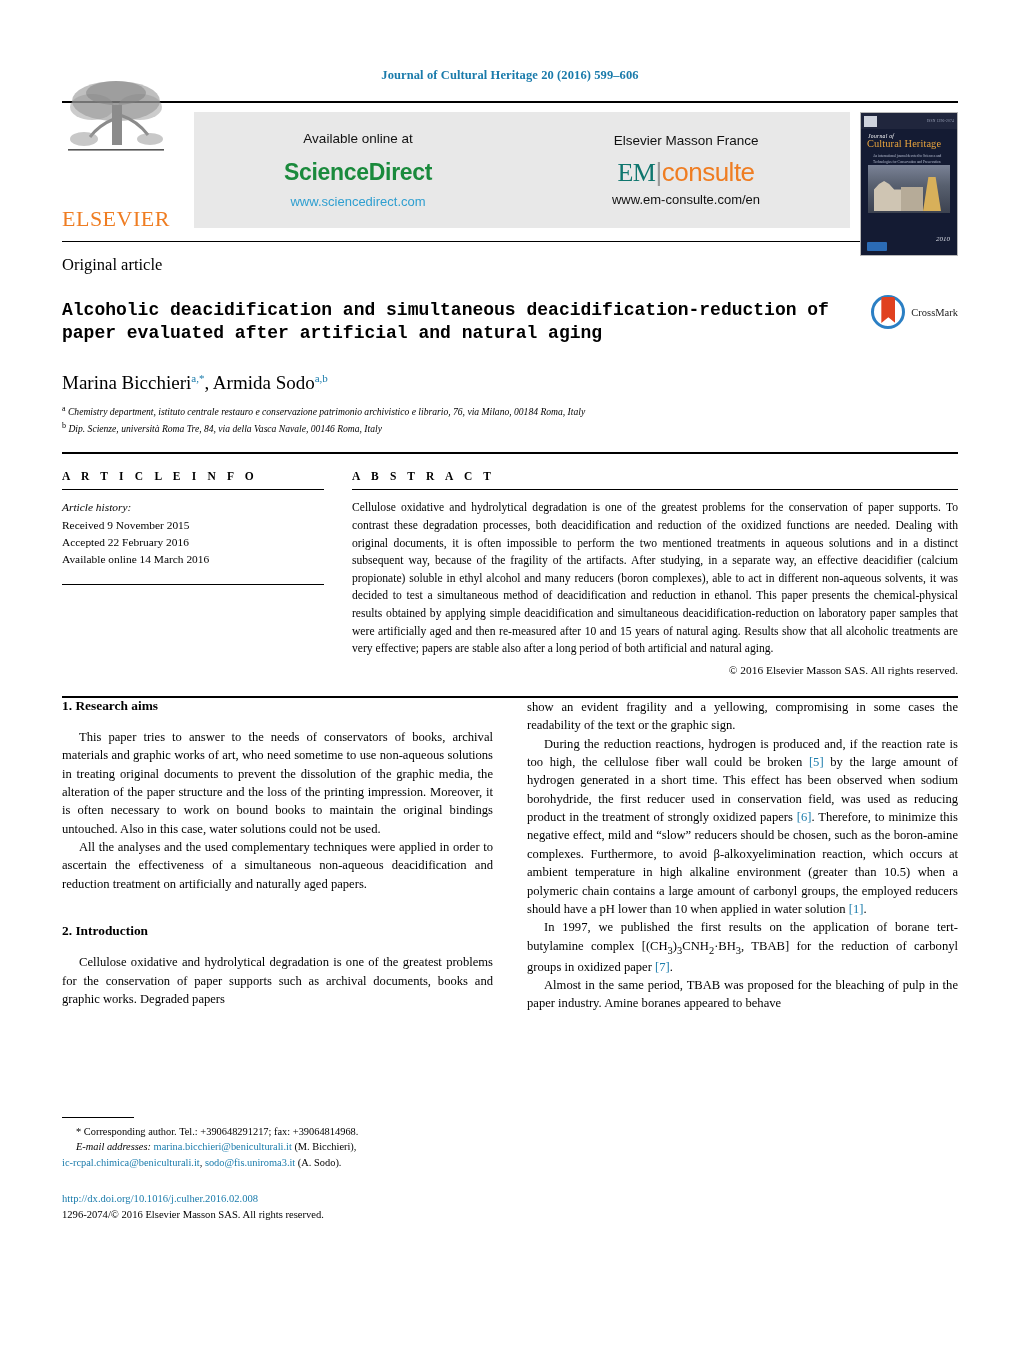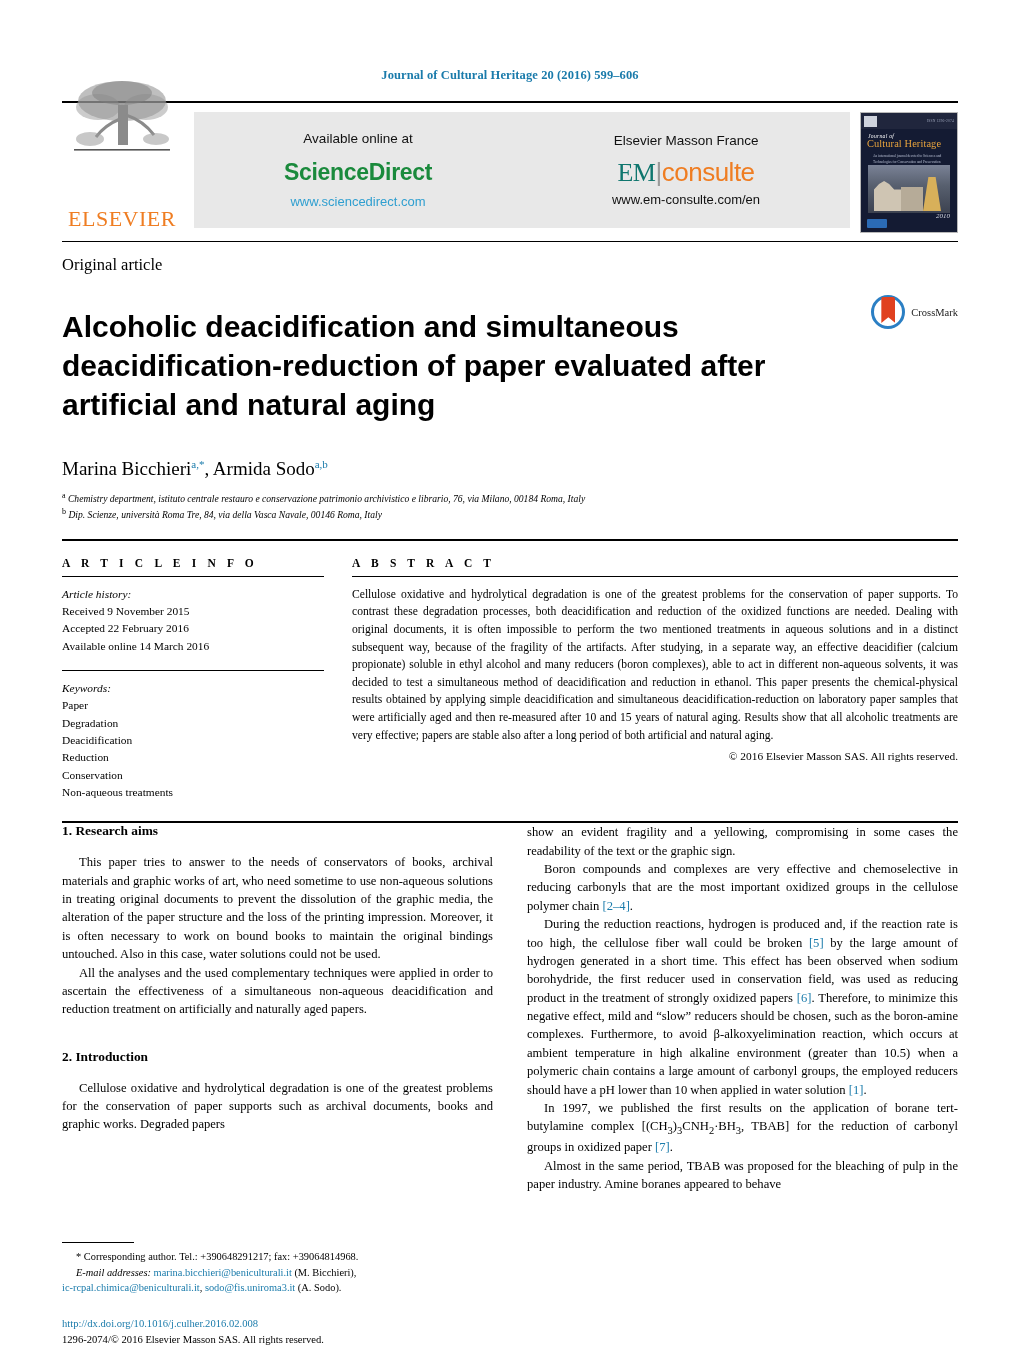--- a/index.html
+++ b/index.html
@@ -40,21 +40,21 @@
     padding-top: 9px;
     display: flex;
     align-items: stretch;
     height: 118px;
   }
   .elsevier-logo {
     width: 120px;
     flex: 0 0 120px;
     display: flex;
     flex-direction: column;
-    align-items: center;
+    align-items: flex-start;
     justify-content: flex-end;
     gap: 44px;
   }
   .tree-wrap { width: 108px; height: 88px; }
   .elsevier-word {
     font-family: "Liberation Serif", serif;
     color: #ef7d22;
     font-size: 22px;
     letter-spacing: 0.5px;
     line-height: 1;
@@ -96,21 +96,21 @@
     line-height: 1;
   }
   .em-em { color: #0f766e; font-family: "Liberation Serif", serif; }
   .em-bar { color: #9a9a9a; font-weight: 300; }
   .em-consulte { color: #ef7d22; font-family: "Liberation Sans", sans-serif; }
   .banner-url-dark { font-size: 13px; color: #111; }
 
   .cover-thumb {
     flex: 0 0 98px;
     width: 98px;
-    height: 121px;
+    height: 144px;
     position: relative;
     background: #141b33;
     border: 1px solid #b9b9b9;
     box-sizing: border-box;
     overflow: hidden;
   }
   .cover-topbar {
     height: 16px;
     background: #20263d;
     display: flex;
@@ -187,23 +187,23 @@
     margin: 13px 0 0 0;
     font-family: "Liberation Serif", serif;
   }
   .title-row {
     display: flex;
     align-items: flex-start;
     margin-top: 12px;
   }
   .title {
     flex: 1;
-    font-size: 30px;
+    font-size: 18px;
     line-height: 1.3;
-    font-family: Liberation Sans, sans-serif;
+    font-family: Liberation Mono, monospace;
     padding-right: 14px;
   }
   .crossmark {
     flex: 0 0 86px;
     display: flex;
     align-items: center;
     gap: 6px;
     padding-top: 8px;
   }
   .cm-mark {
@@ -410,29 +410,20 @@
       <div class="sec-label">A R T I C L E   I N F O</div>
       <div class="sec-rule"></div>
       <div class="info-block">
         <div class="it">Article history:</div>
         <div>Received 9 November 2015</div>
         <div>Accepted 22 February 2016</div>
         <div>Available online 14 March 2016</div>
       </div>
       <div class="info-gap"></div>
       <div class="sec-rule"></div>
-      <div class="info-block">
-        <div class="it">Keywords:</div>
-        <div>Paper</div>
-        <div>Degradation</div>
-        <div>Deacidification</div>
-        <div>Reduction</div>
-        <div>Conservation</div>
-        <div>Non-aqueous treatments</div>
-      </div>
     </div>
 
     <div class="col-abstract">
       <div class="sec-label">A B S T R A C T</div>
       <div class="sec-rule"></div>
       <div class="abstract-text">Cellulose oxidative and hydrolytical degradation is one of the greatest problems for the conservation of paper supports. To contrast these degradation processes, both deacidification and reduction of the oxidized functions are needed. Dealing with original documents, it is often impossible to perform the two mentioned treatments in aqueous solutions and in a distinct subsequent way, because of the fragility of the artifacts. After studying, in a separate way, an effective deacidifier (calcium propionate) soluble in ethyl alcohol and many reducers (boron complexes), able to act in different non-aqueous solvents, it was decided to test a simultaneous method of deacidification and reduction in ethanol. This paper presents the chemical-physical results obtained by applying simple deacidification and simultaneous deacidification-reduction on laboratory paper samples that were artificially aged and then re-measured after 10 and 15 years of natural aging. Results show that all alcoholic treatments are very effective; papers are stable also after a long period of both artificial and natural aging.</div>
       <div class="copyright">© 2016 Elsevier Masson SAS. All rights reserved.</div>
     </div>
   </div>
 
@@ -461,20 +452,19 @@
         </div>
         <div class="doi-block">
           <div class="link">http://dx.doi.org/10.1016/j.culher.2016.02.008</div>
           <div>1296-2074/© 2016 Elsevier Masson SAS. All rights reserved.</div>
         </div>
       </div>
     </div>
 
     <div class="bcol">
       <p class="para" style="text-indent:0;">show an evident fragility and a yellowing, compromising in some cases the readability of the text or the graphic sign.</p>
-      <p class="para"><span>Boron compounds and complexes are very effective and chemoselective in reducing carbonyls that are the most important oxidized groups in the cellulose polymer chain </span><span class="ref">[2–4]</span><span>.</span></p>
       <p class="para"><span>During the reduction reactions, hydrogen is produced and, if the reaction rate is too high, the cellulose fiber wall could be broken </span><span class="ref">[5]</span><span> by the large amount of hydrogen generated in a short time. This effect has been observed when sodium borohydride, the first reducer used in conservation field, was used as reducing product in the treatment of strongly oxidized papers </span><span class="ref">[6]</span><span>. Therefore, to minimize this negative effect, mild and “slow” reducers should be chosen, such as the boron-amine complexes. Furthermore, to avoid β-alkoxyelimination reaction, which occurs at ambient temperature in high alkaline environment (greater than 10.5) when a polymeric chain contains a large amount of carbonyl groups, the employed reducers should have a pH lower than 10 when applied in water solution </span><span class="ref">[1]</span><span>.</span></p>
       <p class="para"><span>In 1997, we published the first results on the application of borane tert-butylamine complex [(CH</span><sub>3</sub><span>)</span><sub>3</sub><span>CNH</span><sub>2</sub><span>·BH</span><sub>3</sub><span>, TBAB] for the reduction of carbonyl groups in oxidized paper </span><span class="ref">[7]</span><span>.</span></p>
       <p class="para">Almost in the same period, TBAB was proposed for the bleaching of pulp in the paper industry. Amine boranes appeared to behave</p>
     </div>
   </div>
 
 </div>
 
 </body></html>

